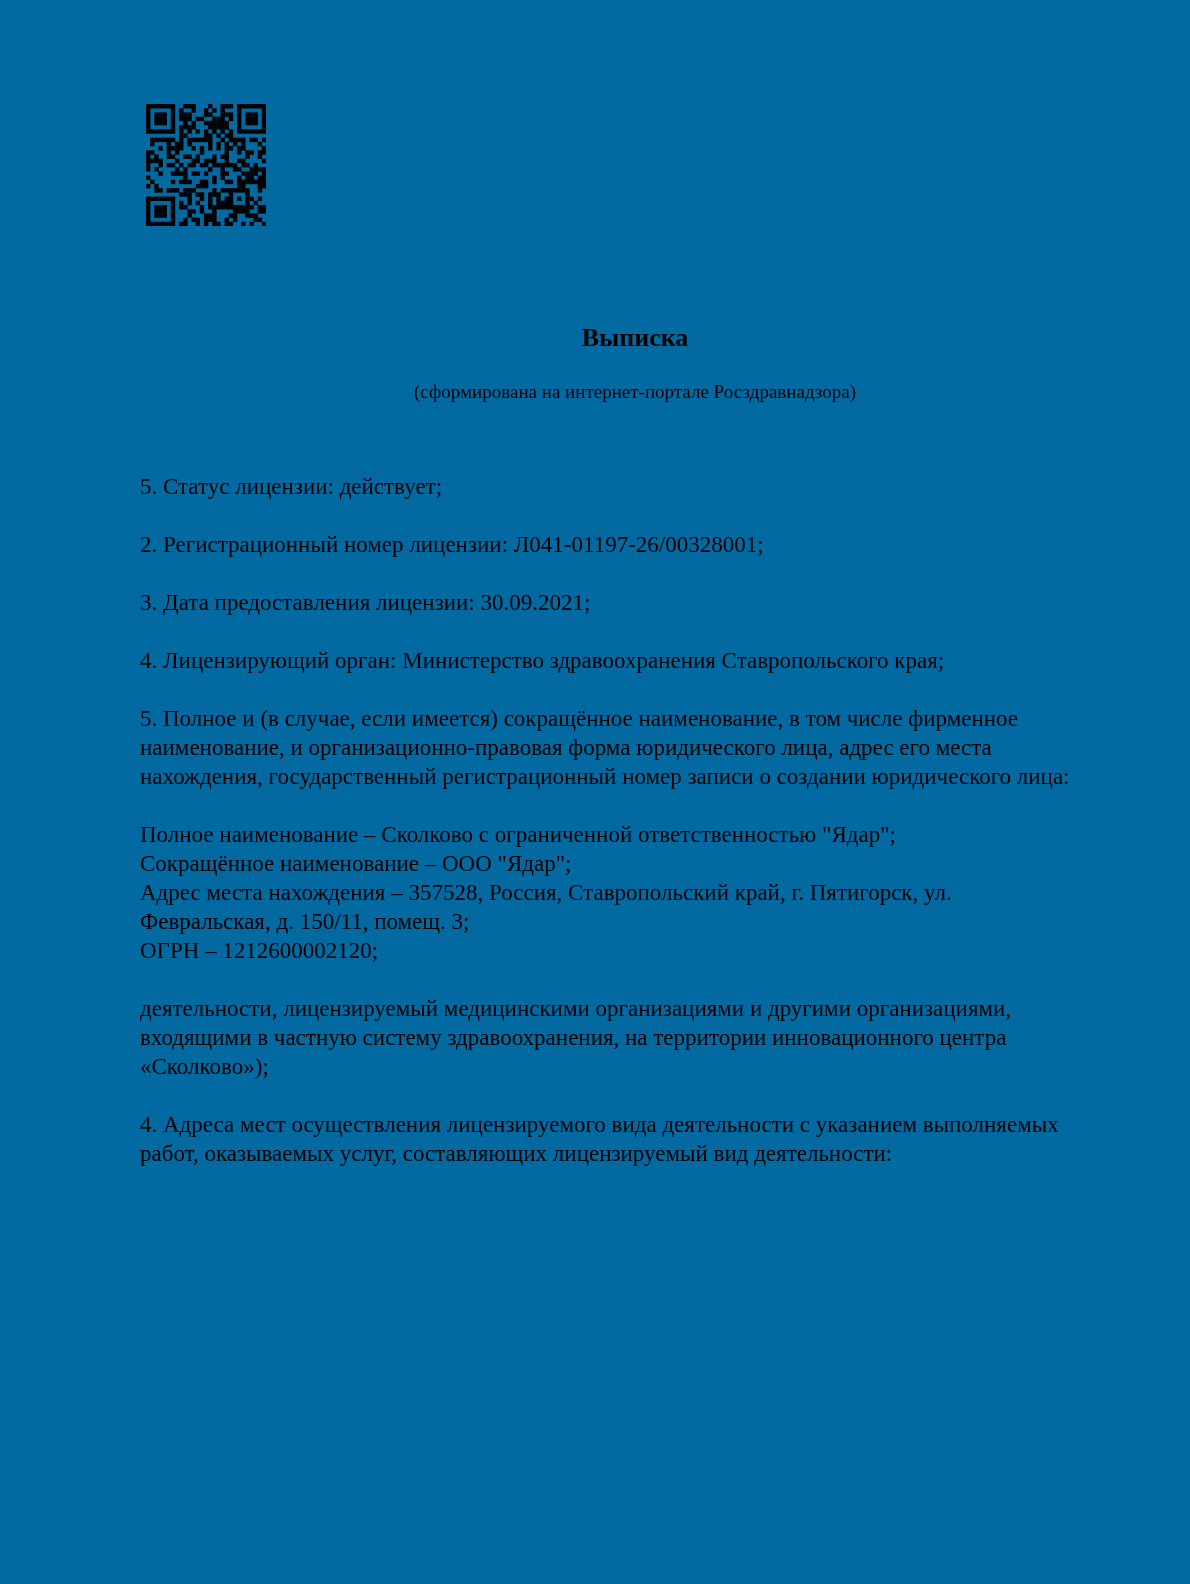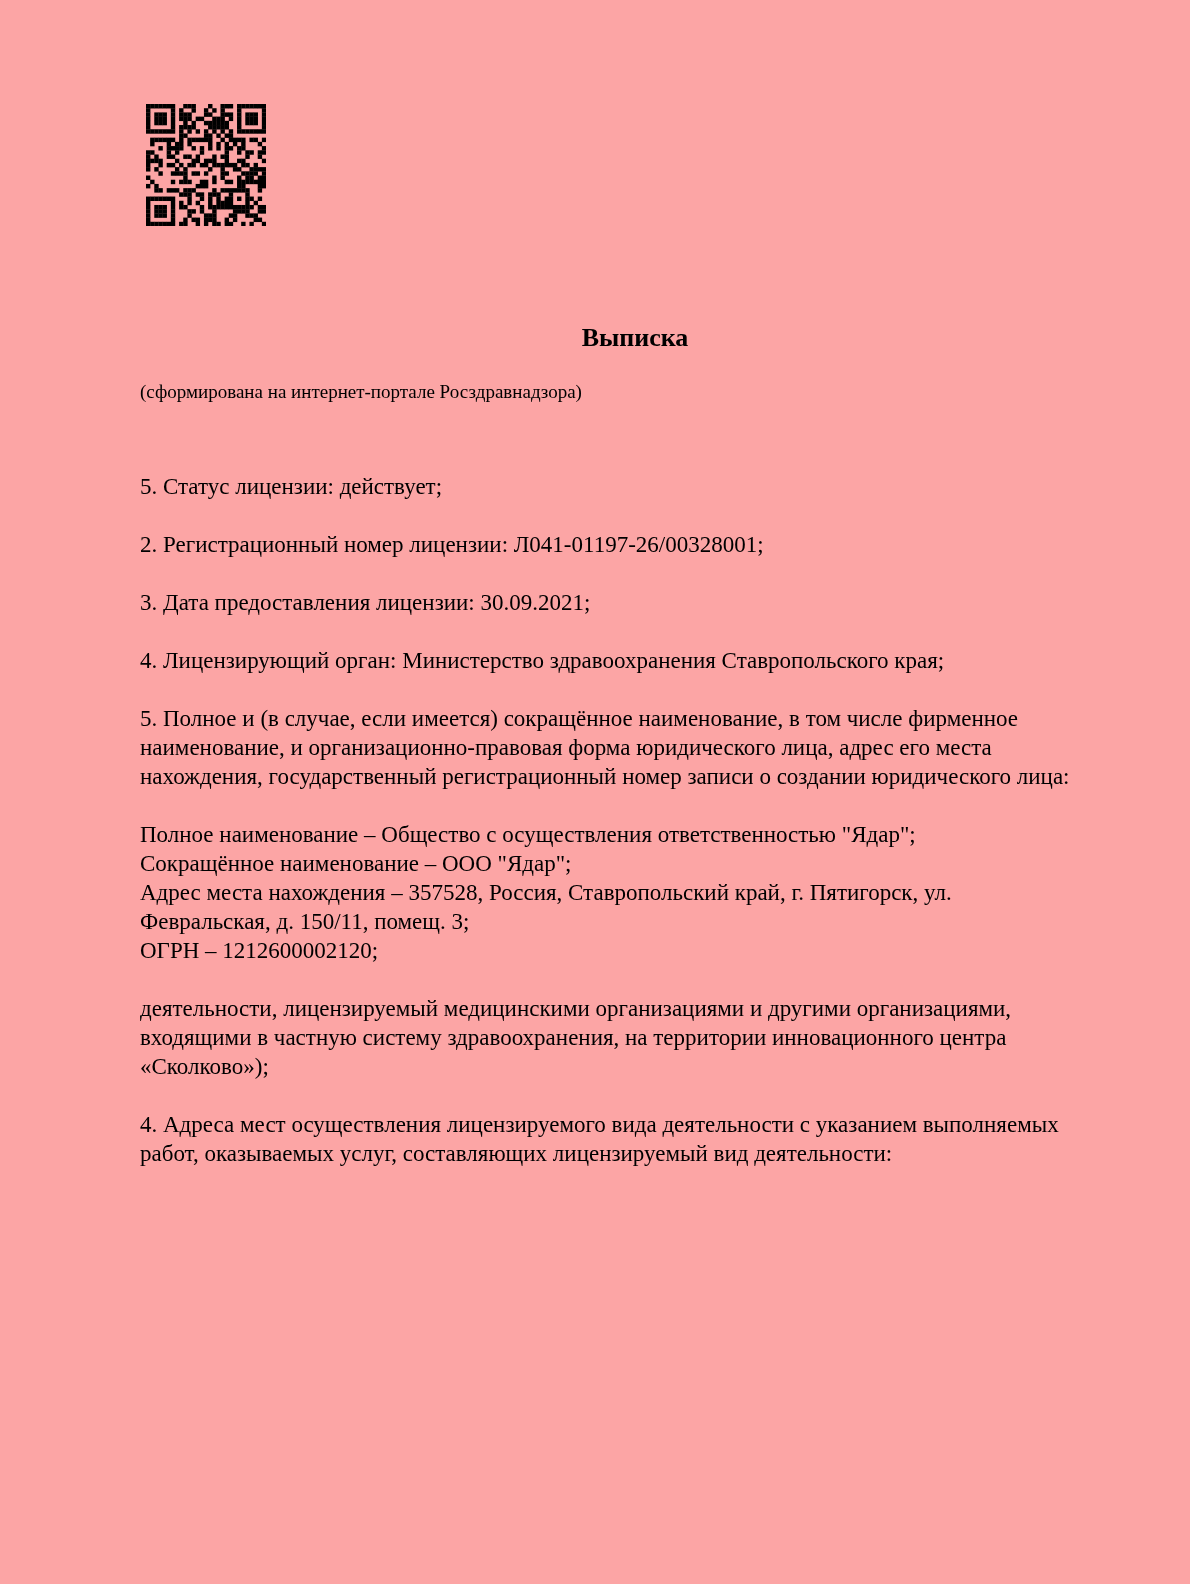--- a/index.html
+++ b/index.html
@@ -4,21 +4,21 @@
 <style>
   html, body {
     margin: 0;
     padding: 0;
     background: #ffffff;
   }
   .page {
     position: relative;
     width: 1190px;
     height: 1584px;
-    background: #fca5a5;
+    background: #0369a1;
     color: #000000;
     font-family: "Liberation Serif", "DejaVu Serif", serif;
     overflow: hidden;
   }
   .qr {
     position: absolute;
     left: 146px;
     top: 104px;
     width: 120px;
     height: 122px;
@@ -31,21 +31,21 @@
   }
   .doc-title {
     margin-top: 322px;
     text-align: center;
     font-size: 26px;
     font-weight: bold;
     line-height: 32px;
   }
   .doc-subtitle {
     margin-top: 26px;
-    text-align: left;
+    text-align: center;
     font-size: 19px;
     line-height: 24px;
   }
   .doc-body {
     margin-top: 68px;
     font-size: 23px;
     line-height: 29px;
   }
   .paragraph {
     margin-bottom: 29px;
@@ -516,21 +516,21 @@
         <div class="line">4. Лицензирующий орган: Министерство здравоохранения Ставропольского края;</div>
       </div>
 
       <div class="paragraph">
         <div class="line">5. Полное и (в случае, если имеется) сокращённое наименование, в том числе фирменное</div>
         <div class="line">наименование, и организационно-правовая форма юридического лица, адрес его места</div>
         <div class="line">нахождения, государственный регистрационный номер записи о создании юридического лица:</div>
       </div>
 
       <div class="paragraph">
-        <div class="line">Полное наименование – Общество с осуществления ответственностью "Ядар";</div>
+        <div class="line">Полное наименование – Сколково с ограниченной ответственностью "Ядар";</div>
         <div class="line">Сокращённое наименование – ООО "Ядар";</div>
         <div class="line">Адрес места нахождения – 357528, Россия, Ставропольский край, г. Пятигорск, ул.</div>
         <div class="line">Февральская, д. 150/11, помещ. 3;</div>
         <div class="line">ОГРН – 1212600002120;</div>
       </div>
 
 
       <div class="paragraph">
         <div class="line">деятельности, лицензируемый медицинскими организациями и другими организациями,</div>
         <div class="line">входящими в частную систему здравоохранения, на территории инновационного центра</div>

